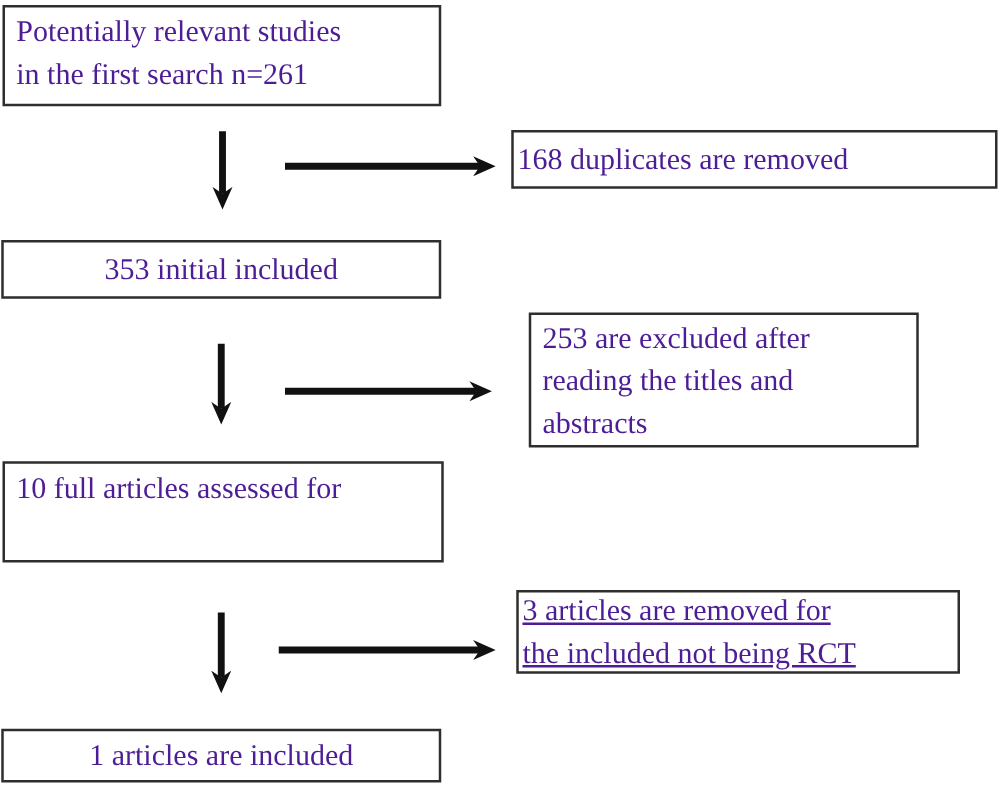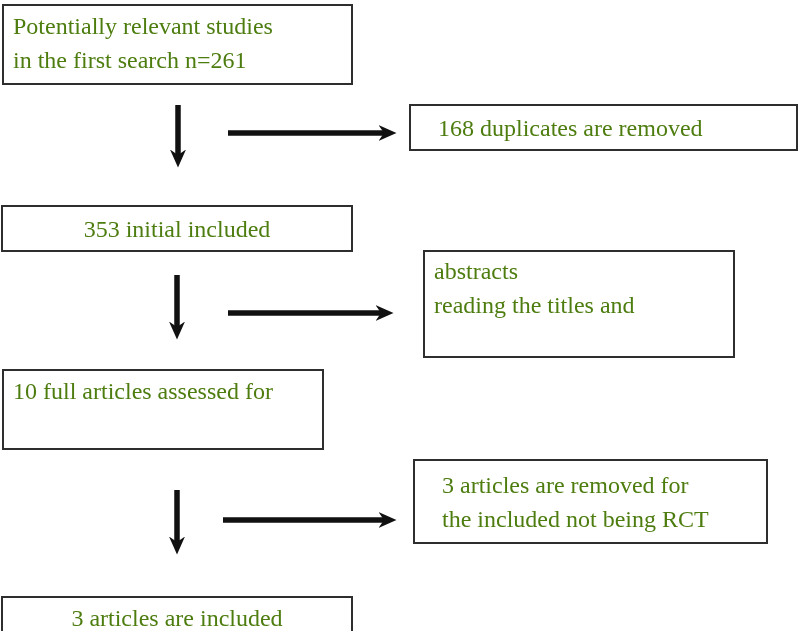--- a/index.html
+++ b/index.html
@@ -13,49 +13,48 @@
     height: 631px;
     background: #ffffff;
     font-family: "Liberation Serif", "DejaVu Serif", serif;
     overflow: hidden;
   }
   .box {
     position: absolute;
     box-sizing: border-box;
     border: 2.5px solid #2e2e2e;
     background: #ffffff;
-    color: #4d7c0f;
+    color: #4c1d95;
     font-size: 24px;
     line-height: 34px;
   }
   .box .line { display: block; }
   .align-left   { padding: 3px 9px; text-align: left; }
   .align-center {
     display: flex;
     flex-direction: column;
     align-items: center;
     justify-content: center;
     text-align: center;
-    margin-top: 13px;
   }
   .valign-center {
     display: flex;
     flex-direction: column;
     justify-content: center;
-    padding: 0 27px;
+    padding: 0 3px;
     text-align: left;
   }
   
   #box-search    { left: 2px;   top: 4px;   width: 351px; height: 81px; }
   #box-initial   { left: 1px;   top: 192px; width: 352px; height: 47px; }
-  #box-fulltext  { left: 2px;   top: 369px; width: 322px; height: 81px; }
+  #box-fulltext  { left: 2px;   top: 369px; width: 353px; height: 81px; }
   #box-included  { left: 1px;   top: 583px; width: 352px; height: 43px; }
   #box-dup       { left: 409px; top: 104px; width: 389px; height: 47px; }
   #box-excl      { left: 423px; top: 250px; width: 312px; height: 108px; padding-top: 2px; }
-  #box-rct       { left: 413px; top: 459px; width: 355px; height: 85px; }
+  #box-rct       { left: 413px; top: 472px; width: 355px; height: 67px; text-decoration: underline; }
   #arrow-layer {
     position: absolute;
     left: 0; top: 0;
     width: 800px; height: 631px;
     pointer-events: none;
   }
 </style>
 </head>
 <body>
 
@@ -82,30 +81,31 @@
 
   <div id="box-dup" class="box valign-center">
     <span class="line">168 duplicates are removed</span>
   </div>
 
   <div id="box-initial" class="box align-center">
     <span class="line">353 initial included</span>
   </div>
 
   <div id="box-excl" class="box align-left">
+    <span class="line">253 are excluded after</span>
+    <span class="line">reading the titles and</span>
     <span class="line">abstracts</span>
-    <span class="line">reading the titles and</span>
   </div>
 
   <div id="box-fulltext" class="box align-left">
     <span class="line">10 full articles assessed for</span>
   </div>
 
   <div id="box-rct" class="box valign-center">
     <span class="line">3 articles are removed for</span>
     <span class="line">the included not being RCT</span>
   </div>
 
   <div id="box-included" class="box align-center">
-    <span class="line">3 articles are included</span>
+    <span class="line">1 articles are included</span>
   </div>
 
 </div>
 
 </body></html>

